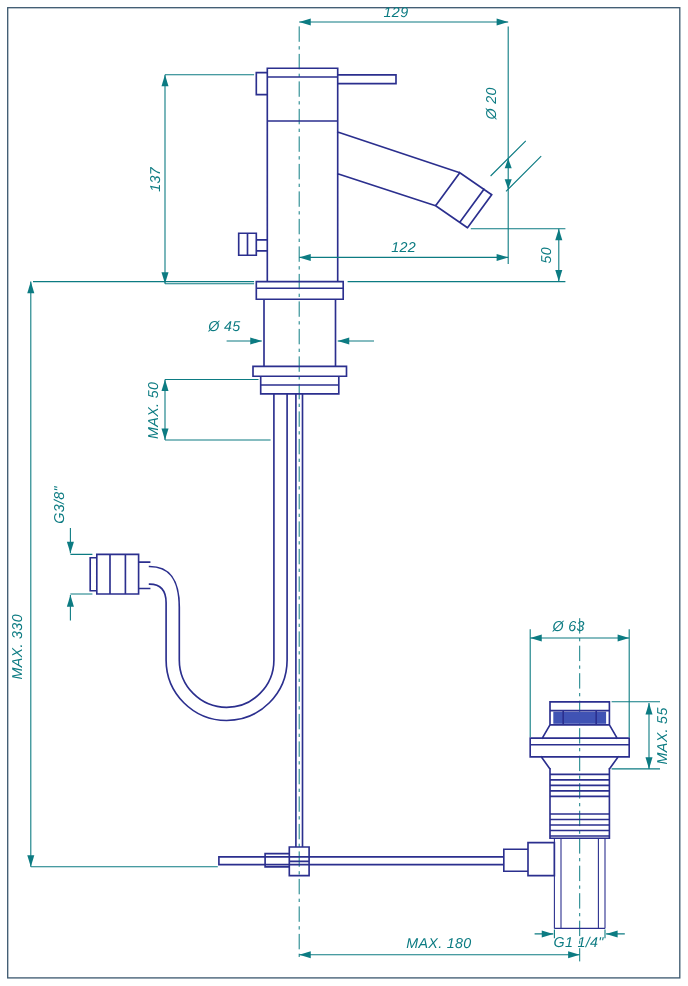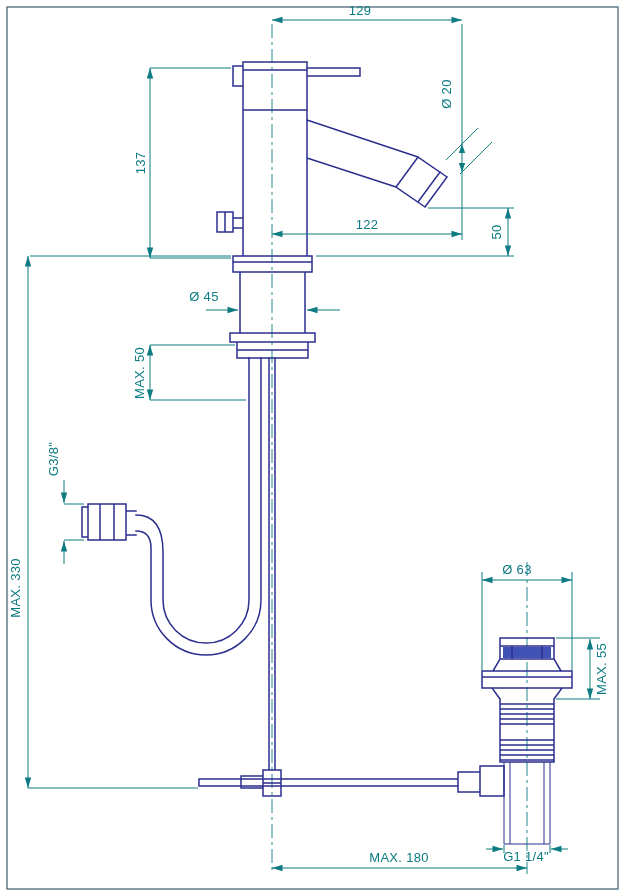--- a/index.html
+++ b/index.html
@@ -1,16 +1,16 @@
 <!DOCTYPE html>
 <html style="--ink: #2b2f8e; --dim: #0c7b82; --accent: #4053b4; --border: #3e5a70; --bg: #ffffff;"><head>
 <meta charset="utf-8">
 <style>
   html,body{margin:0;padding:0;background:#fff;}
-  .stage{width:625px;height:896px;position:relative;background:var(--bg,#fff);}
+  .stage{width:625px;height:896px;position:relative;background:var(--bg,#fff);font-style:italic;}
   svg{display:block;}
   .page-border{fill:var(--bg,#fff);stroke:var(--border,#3e5a70);stroke-width:1.2;}
   .draw{stroke:var(--ink,#2b2f8e);fill:none;stroke-width:1.5;stroke-linecap:square;stroke-linejoin:miter;}
   .draw-thin{stroke:var(--ink,#2b2f8e);fill:none;stroke-width:1;}
   .accent{fill:var(--accent,#4053b4);stroke:none;}
   .dim{stroke:var(--dim,#0c7b82);fill:none;stroke-width:1;}
   .dim-arrow{fill:var(--dim,#0c7b82);stroke:none;}
   .cl{stroke:var(--dim,#0c7b82);fill:none;stroke-width:0.9;stroke-dasharray:14 4 3 4;}
   text{font-family:"Liberation Sans","DejaVu Sans",sans-serif;font-size:13px;letter-spacing:0.3px;fill:var(--dim,#0c7b82);}
 </style>

